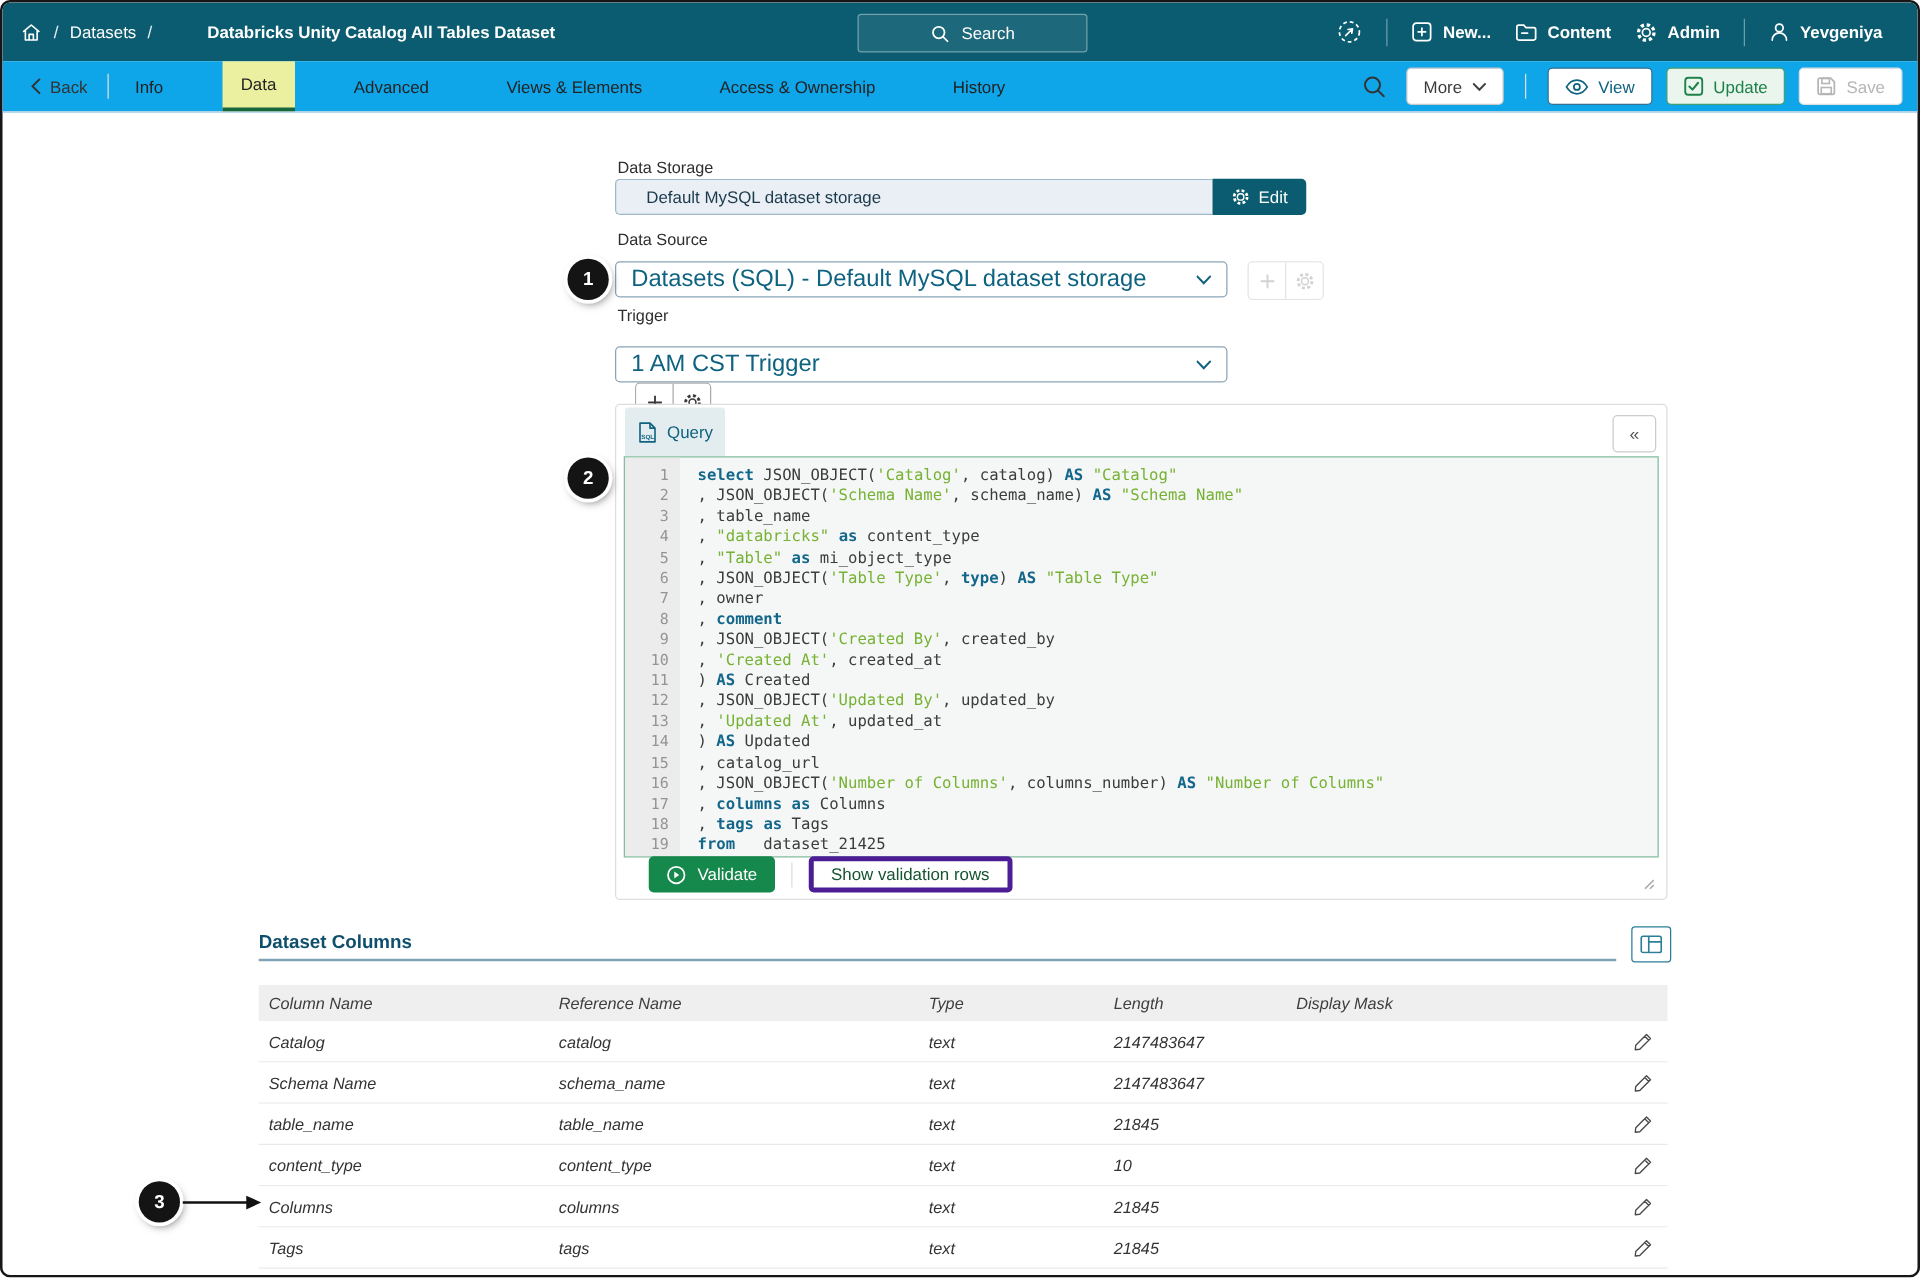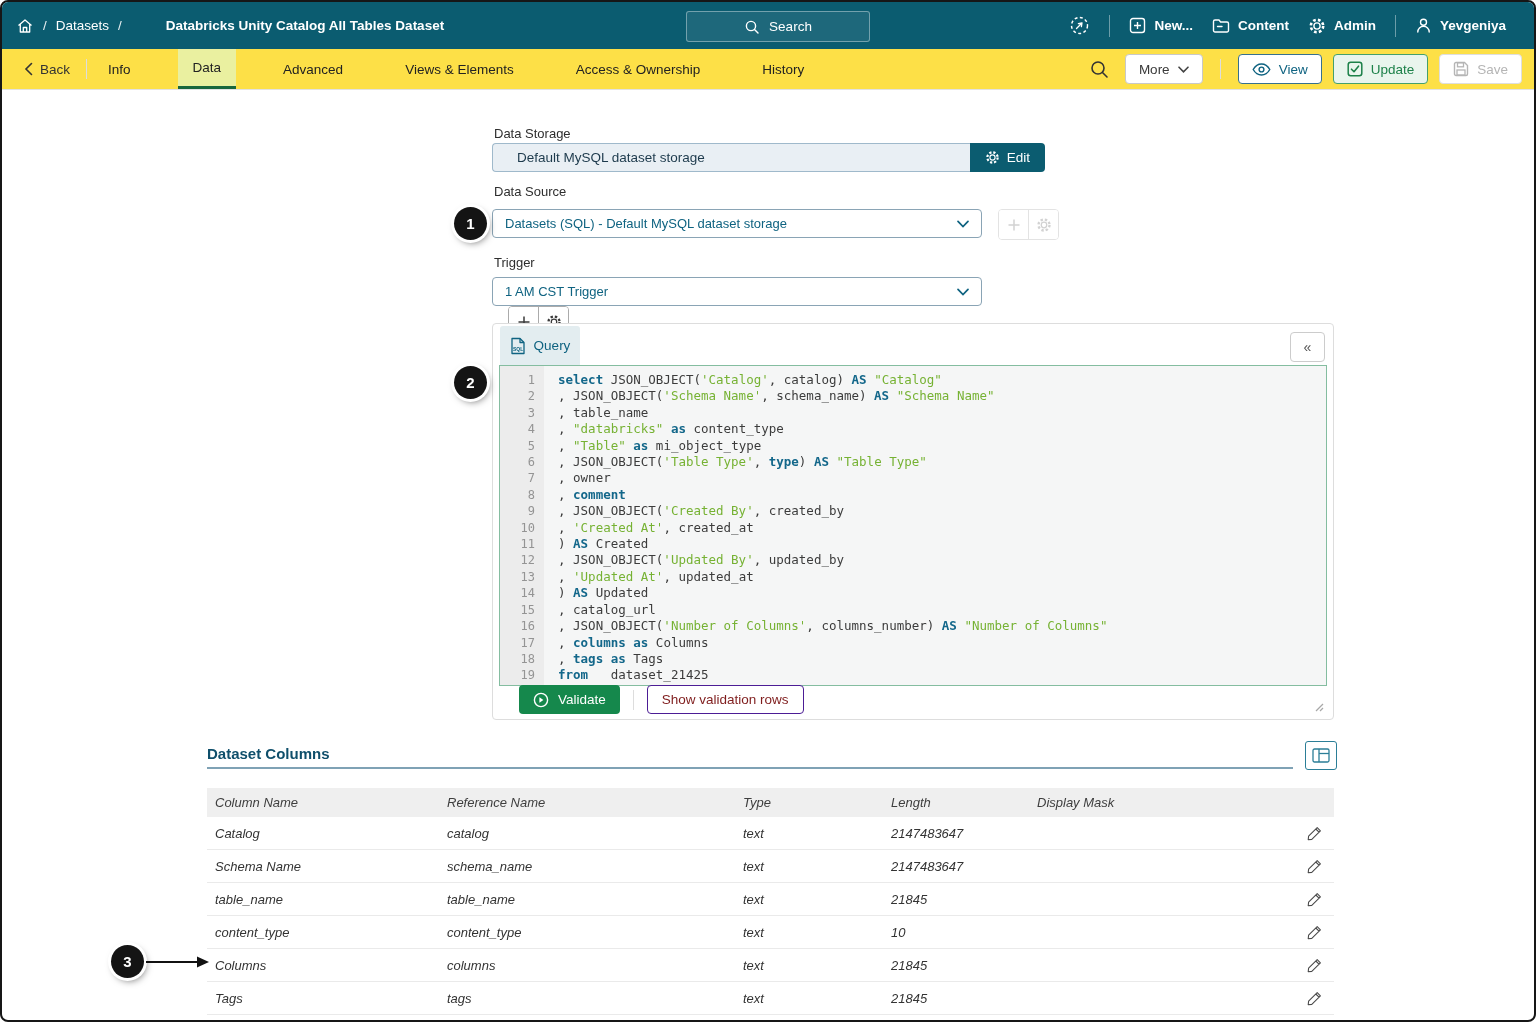--- a/index.html
+++ b/index.html
@@ -11,40 +11,40 @@
   .crumbs{display:flex;align-items:center;gap:9px;font-size:13.5px;}
   .crumbs .sep{opacity:.9;}
   .crumb-link{cursor:pointer;}
   .crumb-title{font-weight:bold;padding-left:35px;}
   .topsearch{position:absolute;left:684px;top:9px;width:182px;height:29px;background:rgba(255,255,255,.08);border:1px solid rgba(255,255,255,.38);border-radius:3px;display:flex;align-items:center;justify-content:center;gap:9px;font-size:13.5px;cursor:pointer;}
   .topnav{position:absolute;right:28px;top:0;height:47px;display:flex;align-items:center;gap:19px;font-size:13.5px;font-weight:bold;}
   .topnav .item{display:flex;align-items:center;gap:8px;cursor:pointer;}
   .tb-vdiv{width:1px;height:22px;background:rgba(255,255,255,.4);}
 
   
-  .tabbar{position:absolute;top:47px;left:0;right:0;height:41px;background:#fde047;border-bottom:1px solid #e2e2e2;display:flex;align-items:stretch;padding:0 12px;box-sizing:border-box;}
+  .tabbar{position:absolute;top:47px;left:0;right:0;height:41px;background:#0ea5e9;border-bottom:1px solid #e2e2e2;display:flex;align-items:stretch;padding:0 12px;box-sizing:border-box;}
   .back{display:flex;align-items:center;gap:7px;font-size:13.5px;color:#333;padding:0 10px;cursor:pointer;}
   .bar-div{width:1px;height:20px;background:#ddd;margin:auto 6px;}
   .tabs{display:flex;align-items:stretch;gap:32px;}
   .tab{display:flex;align-items:center;padding:0 15px;font-size:13.5px;color:#222;cursor:pointer;box-sizing:border-box;}
   .tab.active{background:#eaf0a0;border-bottom:3px solid #18673c;}
   .tab-actions{margin-left:auto;display:flex;align-items:center;gap:11px;}
   .btn{height:30px;border-radius:4px;display:flex;align-items:center;gap:8px;padding:0 13px;font-size:13.5px;background:#fff;cursor:pointer;box-sizing:border-box;}
   .btn-more{border:1px solid #c8c8c8;color:#3a3a3a;}
   .btn-view{border:1px solid #36708e;color:#0f6381;}
   .btn-update{border:1px solid #44a06c;color:#1d8149;background:#e9f5ed;}
   .btn-save{border:1px solid #dedede;color:#b5b5b5;cursor:default;}
 
   
   .fld-label{position:absolute;font-size:13px;color:#2e2e2e;}
   .storage-row{position:absolute;left:490px;top:141px;width:553px;height:29px;display:flex;}
   .storage-input{flex:1;background:#e9eff4;border:1px solid #9fb9cb;border-right:none;border-radius:4px 0 0 4px;display:flex;align-items:center;padding:0 24px;font-size:13.5px;color:#1d3a4c;box-sizing:border-box;}
   .storage-edit{width:75px;background:#0b5c70;color:#fff;border-radius:0 4px 4px 0;display:flex;align-items:center;justify-content:center;gap:7px;font-size:13.5px;cursor:pointer;}
   .select-row{position:absolute;left:490px;display:flex;align-items:flex-start;}
-  .select{width:490px;height:29px;border:1px solid #8aa4b5;border-radius:4px;background:#fff;display:flex;align-items:center;justify-content:space-between;padding:0 12px;font-size:13px;color:#0f6381;box-sizing:border-box;cursor:pointer;}
+  .select{width:490px;height:29px;border:1px solid #8aa4b5;border-radius:4px;background:#fff;display:flex;align-items:center;justify-content:space-between;padding:0 12px;font-size:19px;color:#0f6381;box-sizing:border-box;cursor:pointer;}
   .mini-group{display:flex;margin-left:16px;border-radius:4px;overflow:hidden;}
   .mini-group.disabled{border:1px solid #e3e3e3;}
   .mini-group.enabled{border:1px solid #ababab;}
   .mini{width:29px;height:29px;display:flex;align-items:center;justify-content:center;cursor:pointer;background:#fff;}
   .mini-group.disabled .mini{cursor:default;}
   .mini-group.disabled .mini + .mini{border-left:1px solid #e3e3e3;}
   .mini-group.enabled .mini + .mini{border-left:1px solid #ababab;}
 
   
   .query-panel{position:absolute;left:490px;top:321px;width:842px;height:397px;border:1px solid #ddd;border-radius:4px;background:#fff;box-sizing:border-box;}
@@ -52,21 +52,21 @@
   .collapse-btn{position:absolute;right:8px;top:8px;width:33px;height:28px;border:1px solid #ccc;border-radius:4px;background:#fff;color:#555;font-size:14px;display:flex;align-items:center;justify-content:center;cursor:pointer;}
   .editor{position:absolute;left:6px;top:41px;width:828px;height:321px;border:1px solid #84bda0;background:#f5f6f6;box-sizing:border-box;display:flex;overflow:hidden;}
   .gutter{width:44px;background:#ececec;color:#949494;font:12px "DejaVu Sans Mono",monospace;text-align:right;padding:6px 9px 0 0;box-sizing:border-box;line-height:16.4px;}
   .code{flex:1;padding:6px 0 0 14px;font:12.5px "DejaVu Sans Mono",monospace;line-height:16.4px;color:#3c3c3c;white-space:pre;cursor:text;}
   .tok-kw{color:#13678a;font-weight:bold;}
   .tok-str{color:#76b233;}
   .tok-id{color:#3c3c3c;}
   .panel-footer{position:absolute;left:10px;bottom:5px;display:flex;align-items:center;height:29px;}
   .validate{background:#15884c;color:#fff;border:none;border-radius:4px;height:29px;display:flex;align-items:center;gap:9px;padding:0 14px;font-size:13.5px;cursor:pointer;font-family:inherit;margin-left:16px;}
   .foot-div{width:1px;height:20px;background:#ddd;margin:0 13px;}
-  .show-rows{border:1px solid #4c1d95;color:#7f1d1d;background:#fff;border-radius:4px;height:29px;display:flex;align-items:center;padding:0 14px;font-size:13.5px;cursor:pointer;font-family:inherit;}
+  .show-rows{border:4px solid #4c1d95;color:#14532d;background:#fff;border-radius:4px;height:29px;display:flex;align-items:center;padding:0 14px;font-size:13.5px;cursor:pointer;font-family:inherit;}
   .resize-handle{position:absolute;right:9px;bottom:7px;cursor:nwse-resize;}
 
   
   .dc-title{position:absolute;left:205px;top:743px;font-size:15px;font-weight:bold;color:#0f4f6b;}
   .dc-rule{position:absolute;left:205px;top:765px;width:1086px;border-top:2px solid #7fa2b5;}
   .dc-viewbtn{position:absolute;left:1303px;top:739px;width:30px;height:27px;border:1px solid #2b7e97;border-radius:3px;background:#fff;display:flex;align-items:center;justify-content:center;cursor:pointer;}
   .dc-table{position:absolute;left:205px;top:786px;width:1127px;font-style:italic;}
   .dc-header,.dc-row{display:grid;grid-template-columns:232px 296px 148px 146px 265px 40px;align-items:center;font-size:13px;}
   .dc-header{background:#efefef;height:29px;color:#3e3e3e;}
   .dc-header > div{padding-left:8px;}
@@ -254,21 +254,21 @@
       </span>
       <span class="mini">
         <svg width="16" height="16" viewBox="0 0 18 18">
             <circle cx="9" cy="9" r="6.2" fill="none" stroke="#d2d2d2" stroke-width="2.6" stroke-dasharray="2.7 2.2"></circle>
             <circle cx="9" cy="9" r="3.1" fill="none" stroke="#d2d2d2" stroke-width="1.4"></circle>
           </svg>
       </span>
     </div>
   </div>
 
-  <span class="fld-label" style="left:492px;top:253px;">Trigger</span>
+  <span class="fld-label" style="left:492px;top:243px;">Trigger</span>
   <div class="select-row" style="top:275px;flex-direction:column;">
     <div class="select">
       <span>1 AM CST Trigger</span>
       <span class="ico">
         <svg width="12" height="8" viewBox="0 0 12 8">
             <path d="M1 1.3 L6 6.5 L11 1.3" fill="none" stroke="#0f6381" stroke-width="1.7" stroke-linecap="round"></path>
           </svg>
       </span>
     </div>
     <div class="mini-group enabled">

